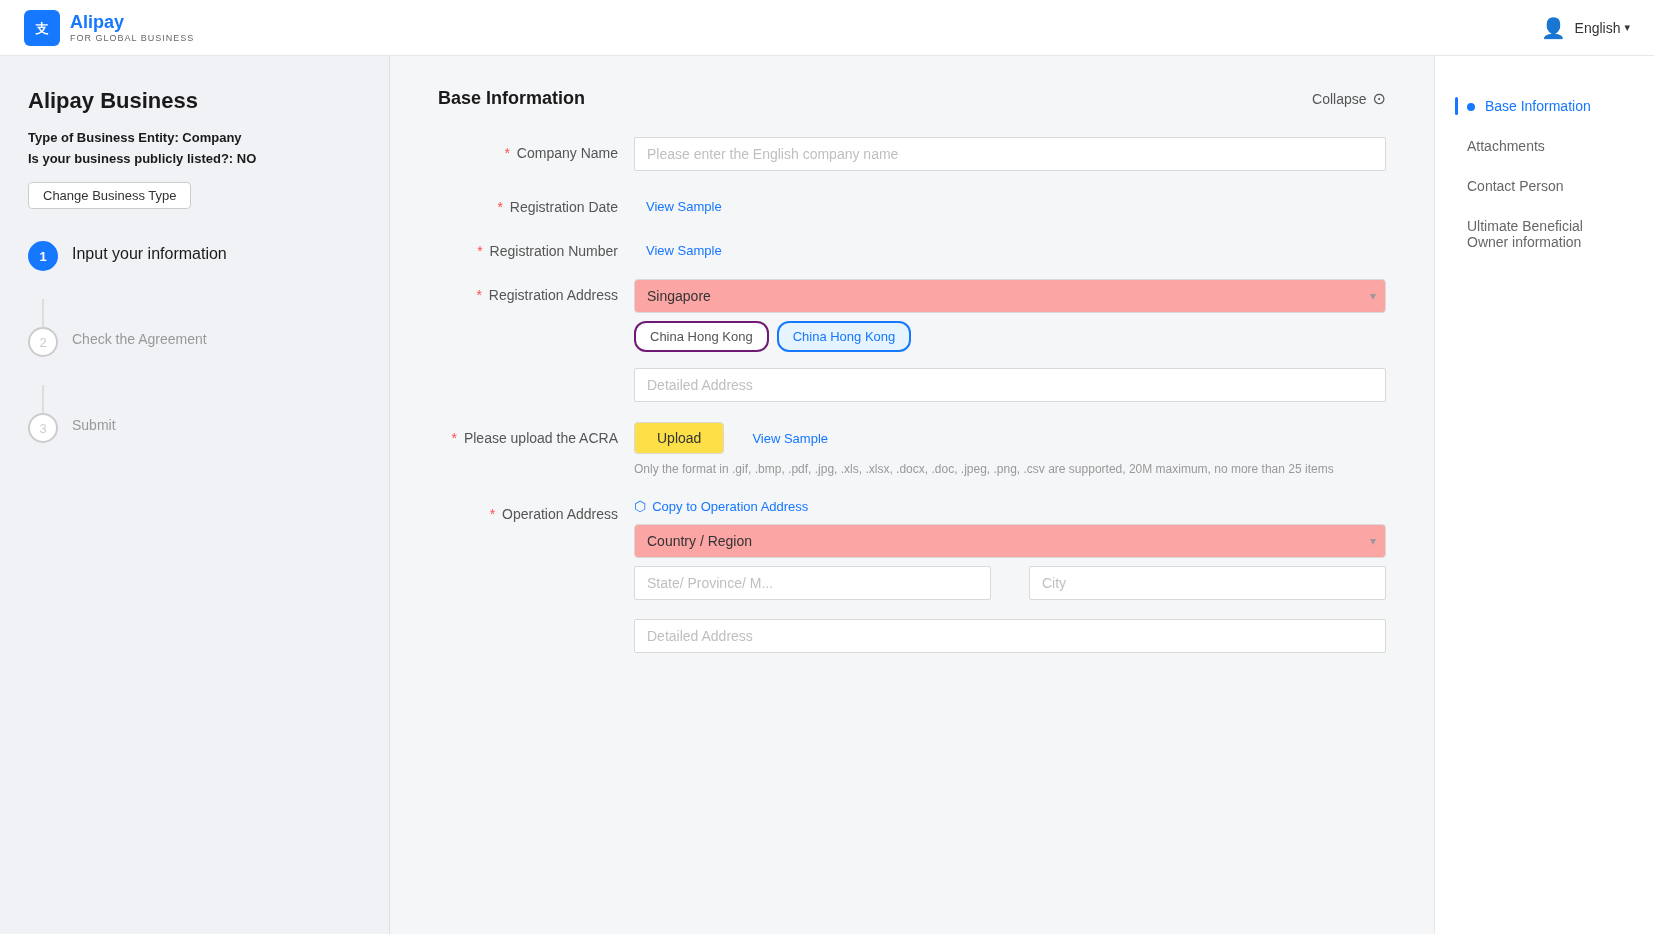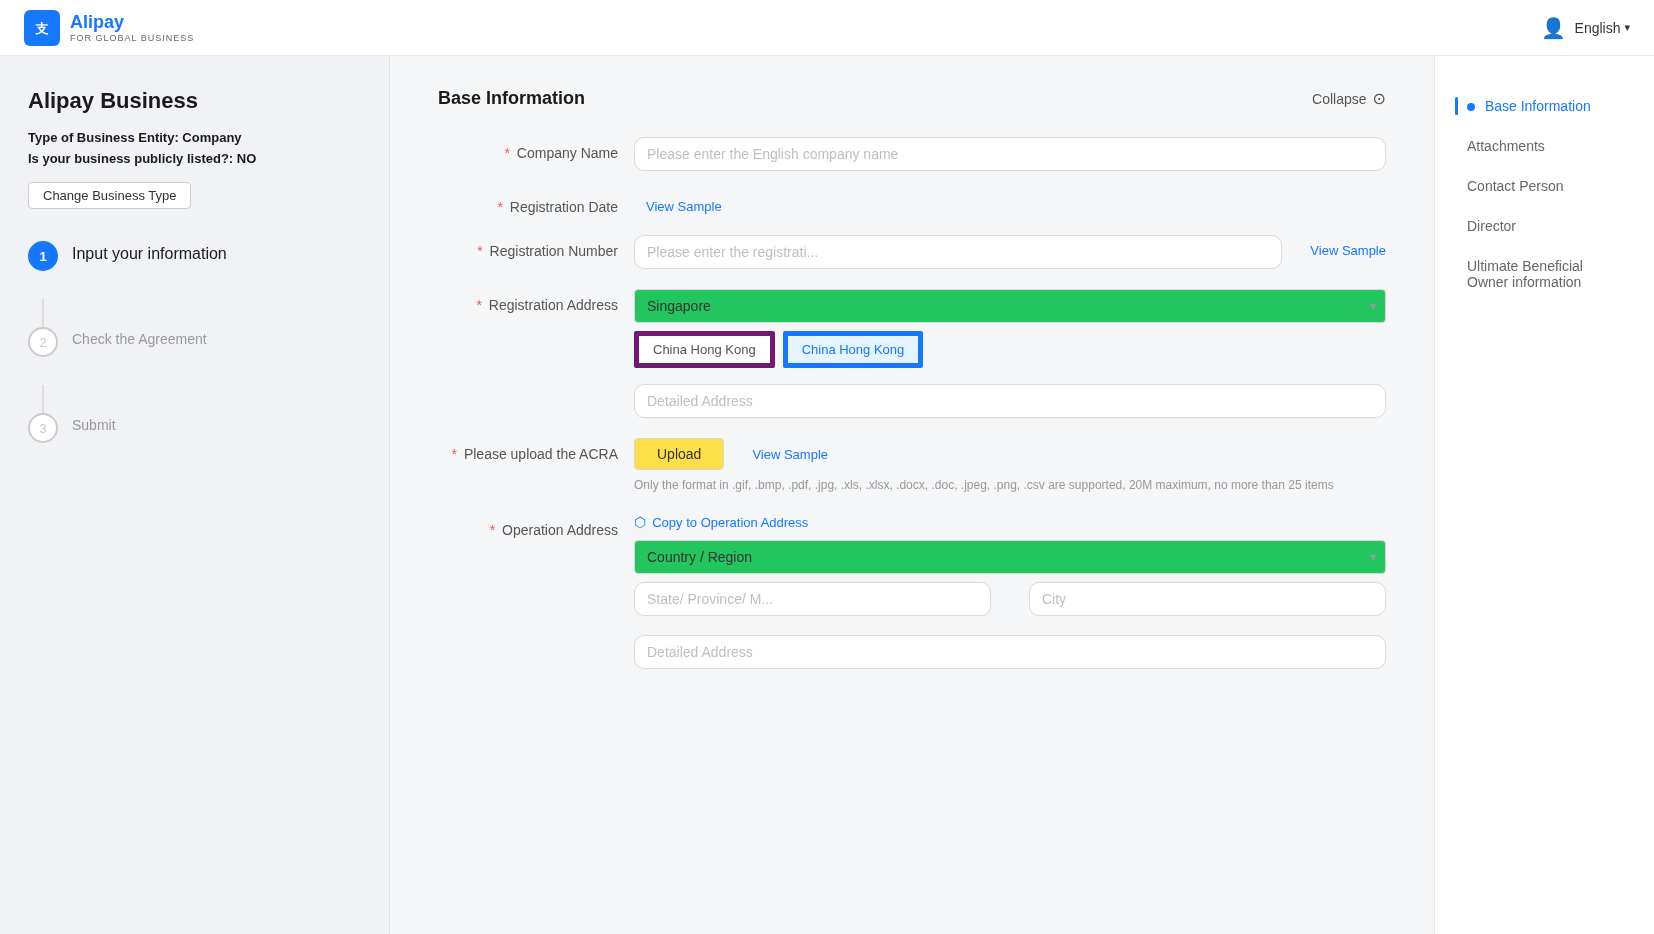--- a/index.html
+++ b/index.html
@@ -74,29 +74,29 @@
       margin-bottom: 20px;
     }
     .form-label {
       width: 180px; min-width: 180px; padding-top: 8px;
       font-size: 14px; color: #555; text-align: right;
     }
     .form-label .required { color: #ff4d4f; margin-right: 3px; }
     .form-field { flex: 1; }
     .form-input {
       width: 100%; padding: 8px 12px; border: 1px solid #d9d9d9;
-      border-radius: 10px; font-size: 14px; color: #333; background: #fff;
+      border-radius: 2px; font-size: 14px; color: #333; background: #fff;
       outline: none;
     }
     .form-input::placeholder { color: #bfbfbf; }
 
     .form-select-wrapper { position: relative; }
     .form-select {
       width: 100%; padding: 8px 36px 8px 12px; border: 1px solid #d9d9d9;
-      border-radius: 4px; font-size: 14px; color: #333; background: #22c55e;
+      border-radius: 4px; font-size: 14px; color: #333; background: #fca5a5;
       appearance: none; outline: none; cursor: pointer;
     }
     .select-chevron {
       position: absolute; right: 10px; top: 50%; transform: translateY(-50%);
       color: #999; pointer-events: none; font-size: 12px;
     }
 
     .date-wrapper { position: relative; }
     .date-input {
       width: 100%; padding: 8px 36px 8px 12px; border: 1px solid #d9d9d9;
@@ -104,21 +104,21 @@
     }
     .date-icon {
       position: absolute; right: 10px; top: 50%; transform: translateY(-50%);
       color: #999; font-size: 14px; pointer-events: none;
     }
 
     .view-sample { color: #1677ff; font-size: 13px; cursor: pointer; white-space: nowrap; padding-top: 8px; margin-left: 12px; }
 
     .address-row { display: flex; gap: 8px; margin-bottom: 8px; }
     .address-chip {
-      padding: 6px 14px; border: 5px solid #701a75; border-radius: 2px;
+      padding: 6px 14px; border: 2px solid #701a75; border-radius: 12px;
       font-size: 13px; color: #555; background: #fff; cursor: pointer;
     }
     .address-chip.selected { border-color: #1677ff; color: #1677ff; background: #e6f4ff; }
 
     .upload-area { display: flex; align-items: center; gap: 16px; flex-wrap: wrap; }
     .upload-btn {
       padding: 7px 22px; border: 1px solid #d9d9d9; border-radius: 4px;
       background: #fde047; font-size: 14px; color: #333; cursor: pointer;
     }
     .upload-hint { font-size: 12px; color: #999; margin-top: 6px; line-height: 1.5; }
@@ -239,23 +239,20 @@
         <span>Registration Date</span>
       </div>
       <span class="view-sample">View Sample</span>
     </div>
 
     <div class="form-row">
       <div class="form-label">
         <span class="required">*</span>
         <span>Registration Number</span>
       </div>
-      <div class="form-field">
-        <input class="form-input" type="text" placeholder="Please enter the registrati..." style="">
-      </div>
       <span class="view-sample">View Sample</span>
     </div>
 
     <div class="form-row">
       <div class="form-label">
         <span class="required">*</span>
         <span>Registration Address</span>
       </div>
       <div class="form-field">
         <div class="form-select-wrapper">
@@ -318,20 +315,17 @@
       <span class="right-nav-dot filled"></span>
       <span>Base Information</span>
     </div>
     <div class="right-nav-item">
       <span>Attachments</span>
     </div>
     <div class="right-nav-item">
       <span>Contact Person</span>
     </div>
     <div class="right-nav-item">
-      <span>Director</span>
-    </div>
-    <div class="right-nav-item">
       <span>Ultimate Beneficial Owner information</span>
     </div>
   </nav>
 
 </div>
 
 </body></html>

